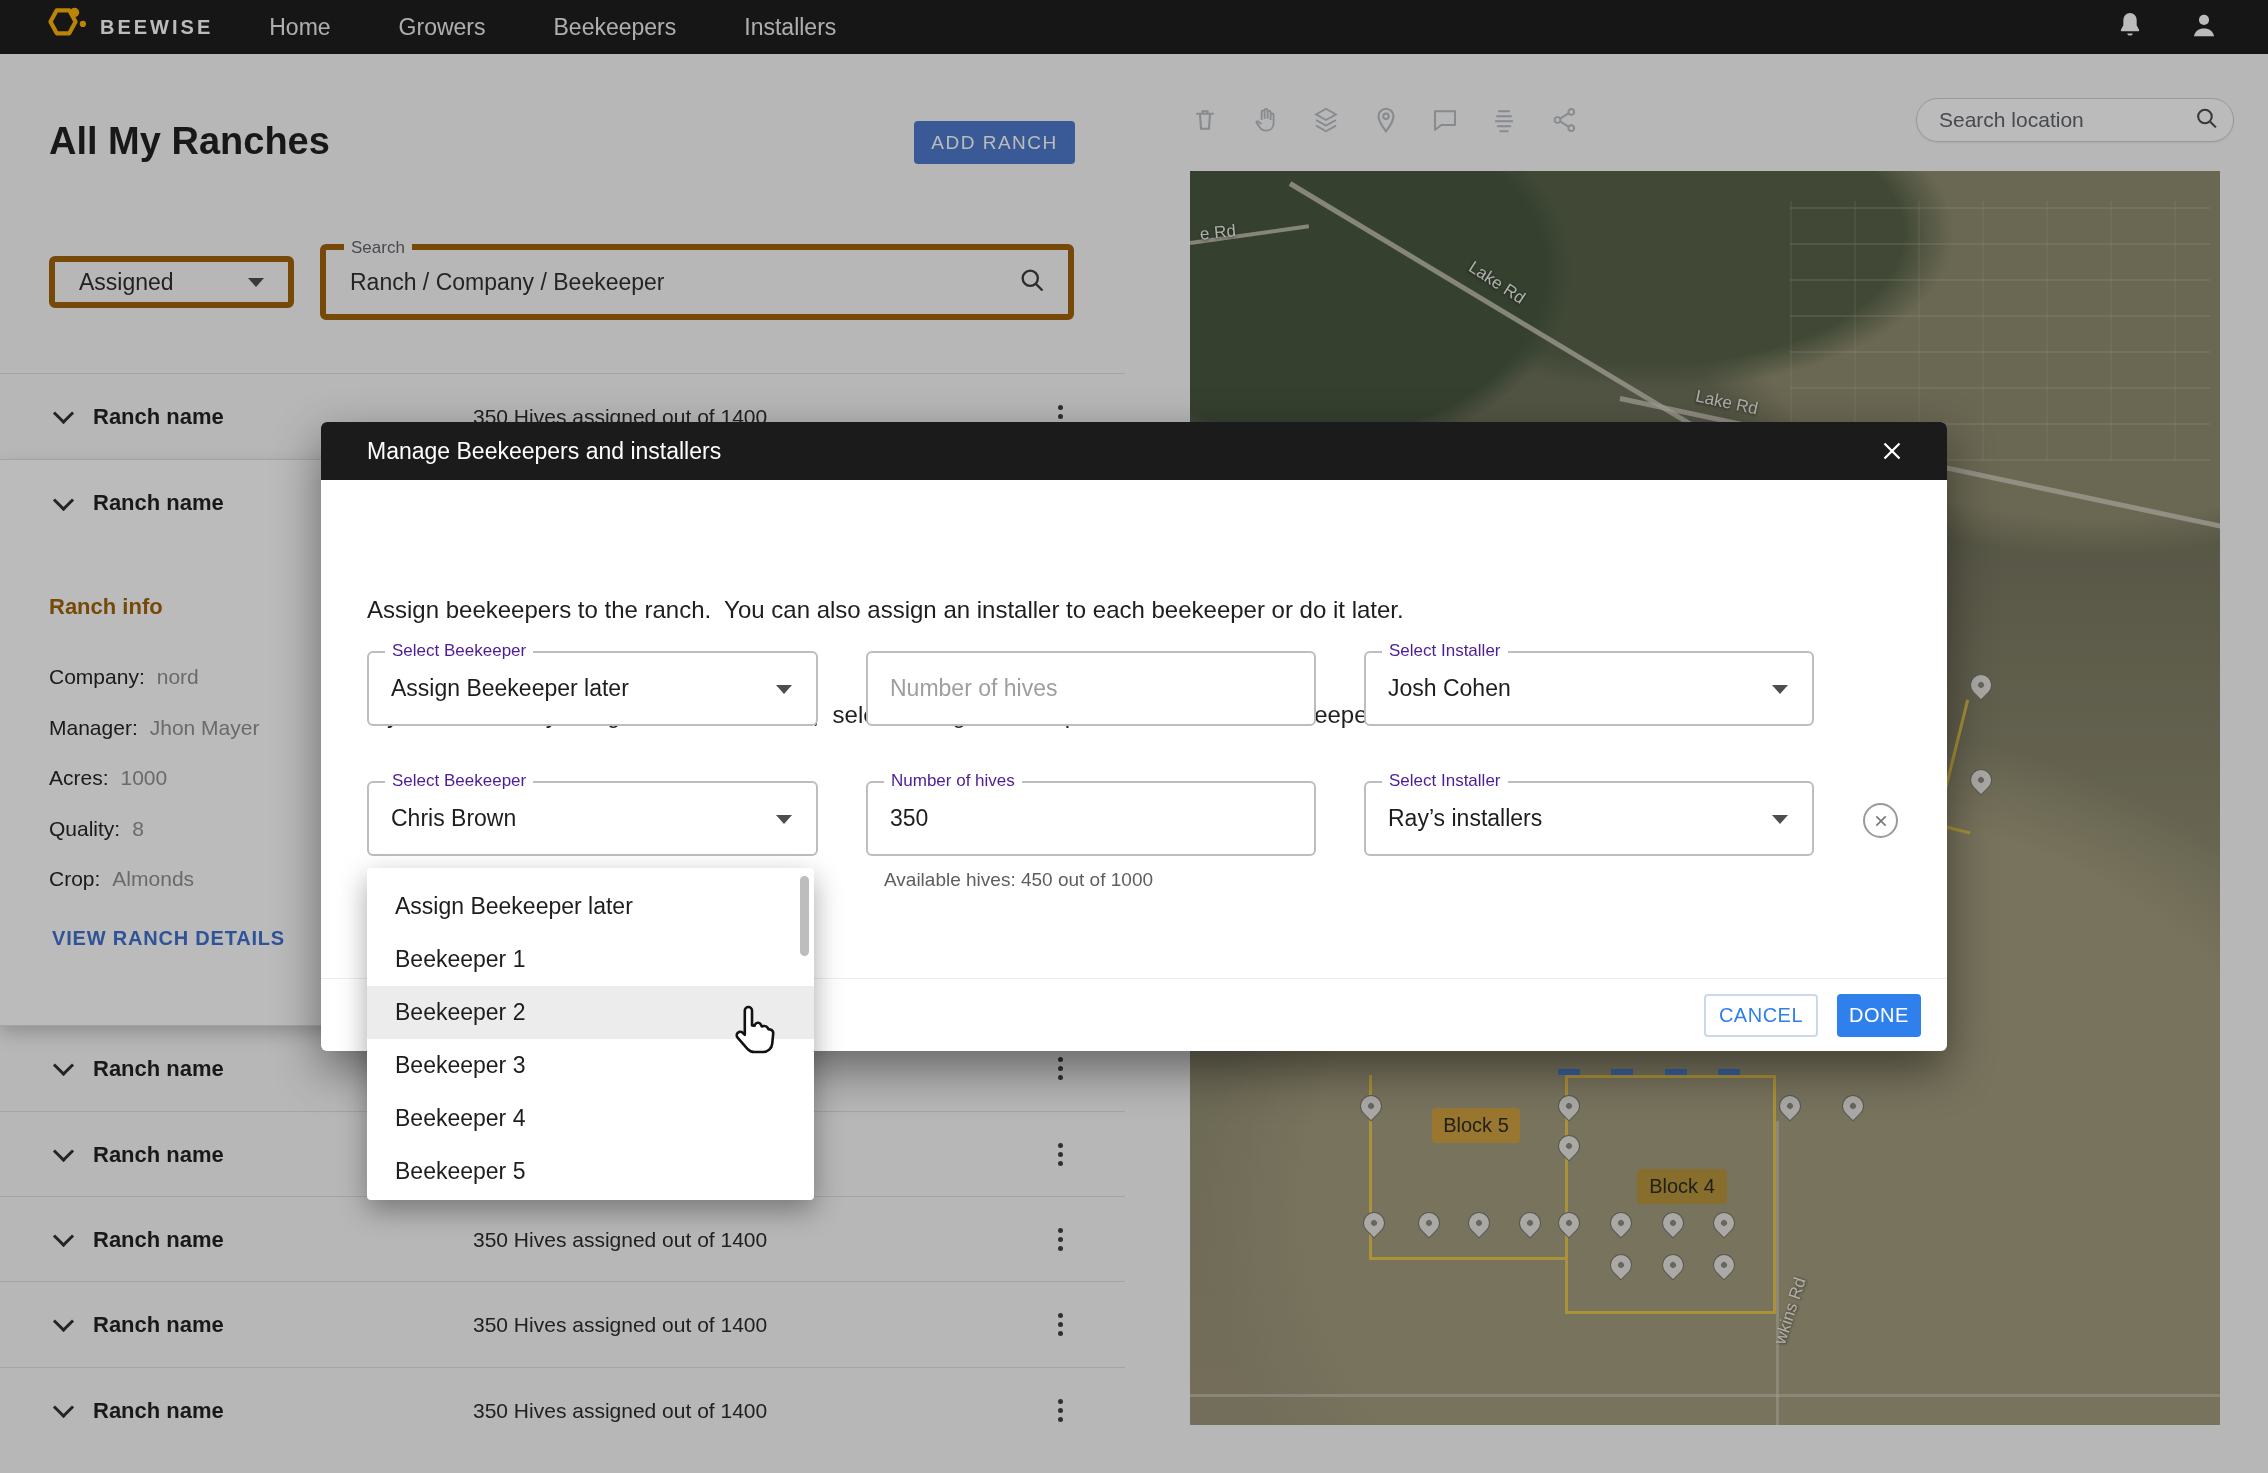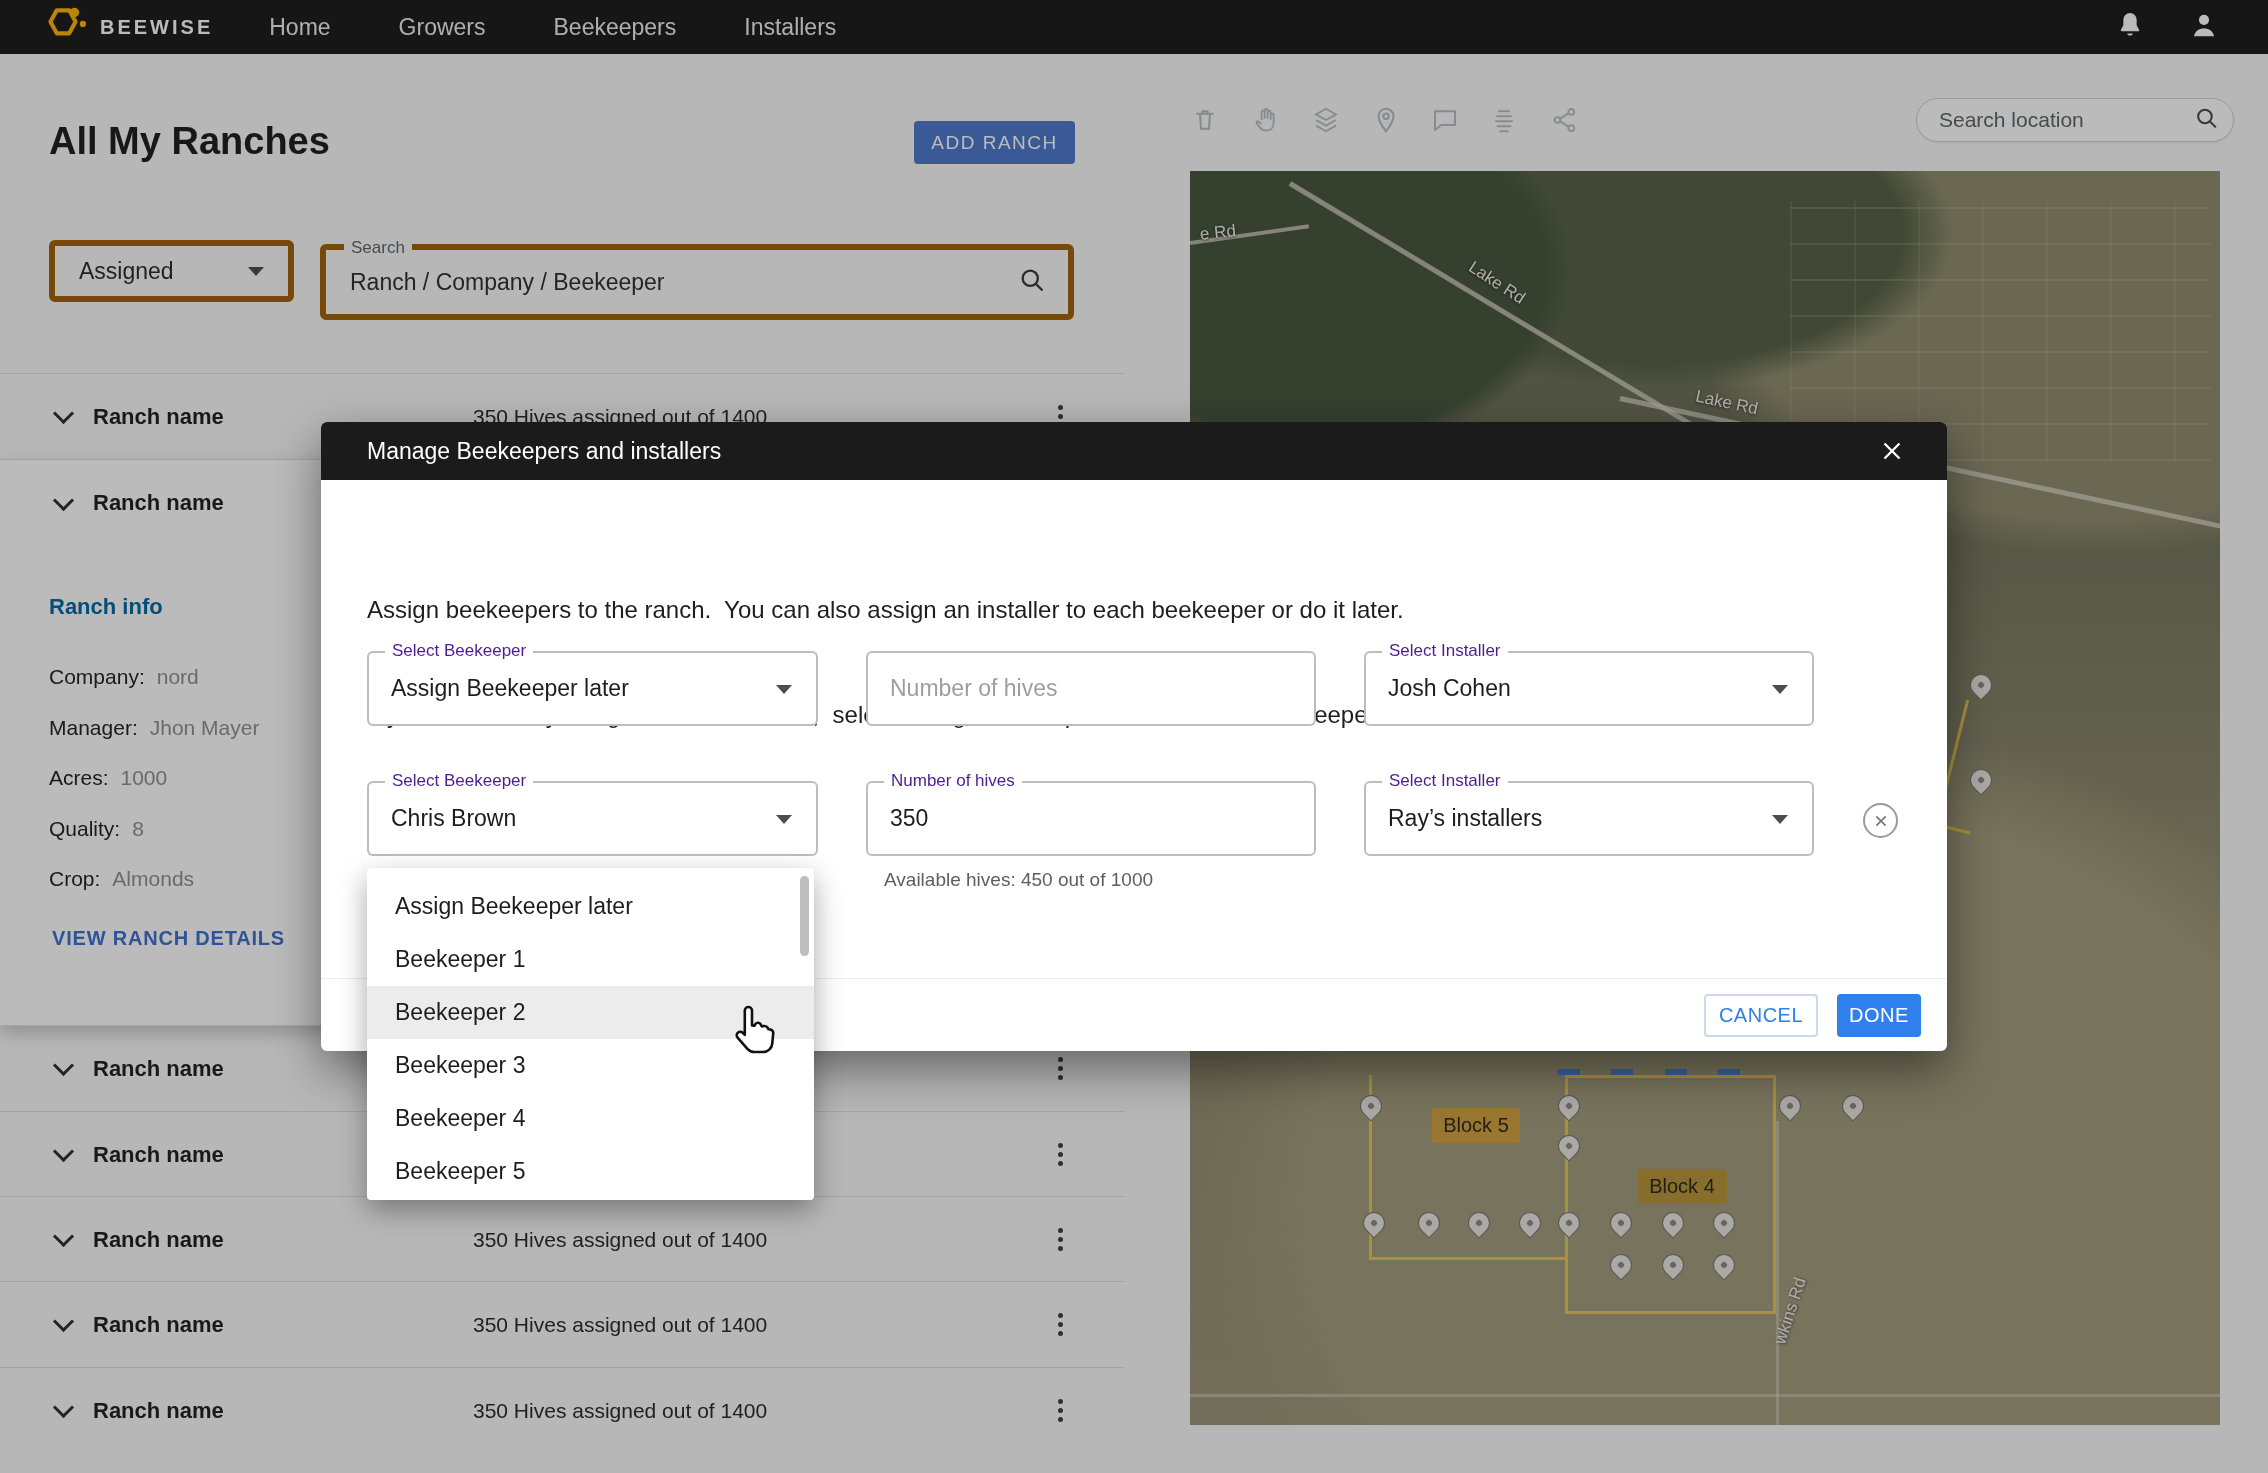--- a/index.html
+++ b/index.html
@@ -23,40 +23,40 @@
             border-radius:4px; color:#fff; font-size:19px; letter-spacing:1.5px; display:flex;
             align-items:center; justify-content:center; cursor:pointer; }
 
   .obox { position:absolute; border:6px solid #a16207; border-radius:6px; background:transparent; }
   .obox .flabel { position:absolute; top:-12px; left:18px; background:#fafafa; padding:0 7px;
             font-size:17px; color:#5f6368; }
   .obox .fvalue { position:absolute; left:24px; top:0; bottom:0; display:flex; align-items:center;
             font-size:23px; color:#2b2b2b; }
   .caret { position:absolute; right:24px; top:50%; margin-top:-4px; width:0; height:0;
             border-left:8px solid transparent; border-right:8px solid transparent; border-top:9px solid #4d4d4d; }
-  .filter-box { left:49px; top:166px; width:245px; height:62px; cursor:pointer; }
+  .filter-box { left:49px; top:182px; width:245px; height:52px; cursor:pointer; }
   .search-box { left:320px; top:170px; width:754px; height:76px; }
   .search-box input { position:absolute; inset:0; border:none; outline:none; background:transparent;
             padding:0 70px 0 24px; font-size:23px; font-family:inherit; color:#0369a1; }
   .search-box input::placeholder { color:#2f2f2f; opacity:1; }
   .mag { position:absolute; right:22px; top:50%; transform:translateY(-50%); }
 
   .ranch-row { position:absolute; left:0; width:1125px; height:86px; border-top:1px solid #e0e0e0;
             display:flex; align-items:center; background:transparent; }
   .chev { width:15px; height:15px; border-right:3px solid #2f2f2f; border-bottom:3px solid #2f2f2f;
             transform:rotate(45deg); margin:-6px 0 0 56px; flex:none; }
   .row-label { font-size:22px; font-weight:700; color:#1f1f1f; margin-left:22px; }
   .row-meta { position:absolute; left:473px; font-size:21px; color:#2a2a2a; }
   .kebab { position:absolute; left:1052px; display:flex; flex-direction:column; gap:4px; cursor:pointer; padding:6px; }
   .kebab i { width:5px; height:5px; border-radius:50%; background:#3f3f3f; }
 
   .expanded-card { position:absolute; left:0; top:385px; width:1125px; height:566px; background:#fff;
             box-shadow:0 8px 18px rgba(0,0,0,0.22); border-top:1px solid #e0e0e0; }
   .card-head { position:absolute; left:0; top:0; width:100%; height:86px; display:flex; align-items:center; }
-  .info-title { position:absolute; left:49px; top:134px; font-size:22px; font-weight:700; color:#0369a1; }
+  .info-title { position:absolute; left:49px; top:134px; font-size:22px; font-weight:700; color:#a16207; }
   .info-row { position:absolute; left:49px; display:flex; gap:12px; font-size:21px; }
   .info-row .lbl { color:#232323; }
   .info-row .val { color:#8f8f8f; }
   .details-link { position:absolute; left:52px; top:467px; font-size:20px; font-weight:700;
             color:#3d6fd0; letter-spacing:0.8px; cursor:pointer; }
 
   
   .map-panel { position:absolute; left:1125px; top:74px; right:0; bottom:0; background:#fafafa; }
   .tool { position:absolute; top:31px; width:30px; height:30px; color:#b7bdc3; cursor:pointer; }
   .map-search { position:absolute; left:791px; top:24px; width:318px; height:44px; background:#fff;

